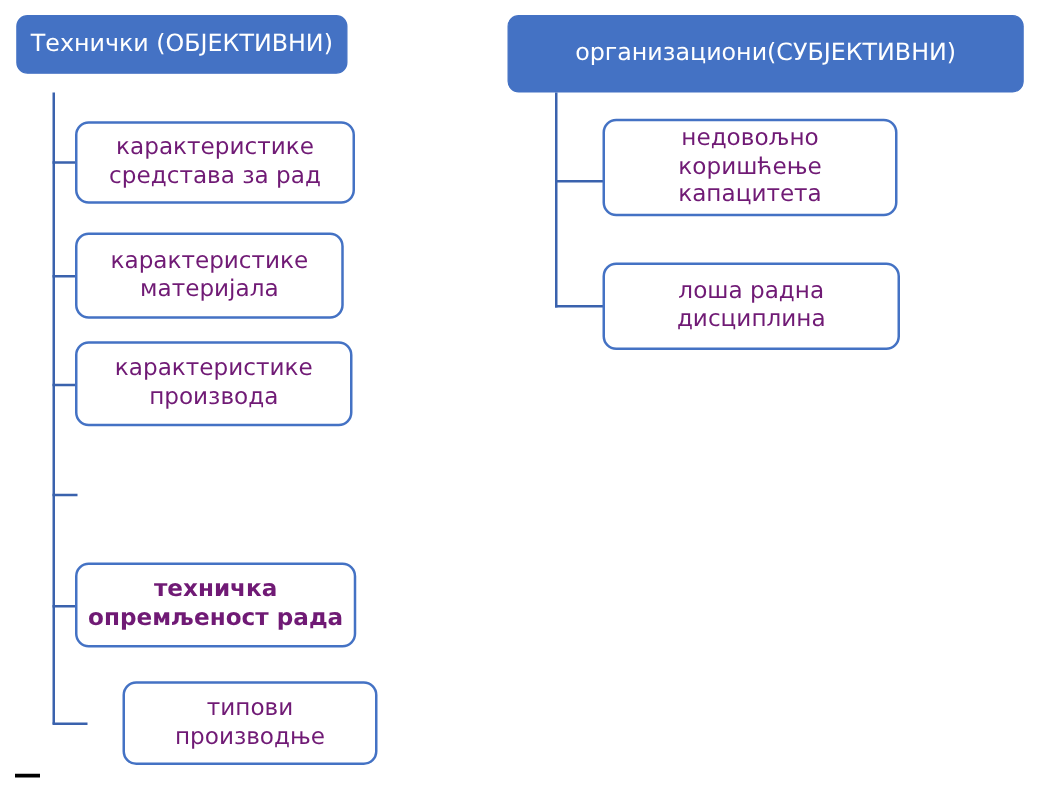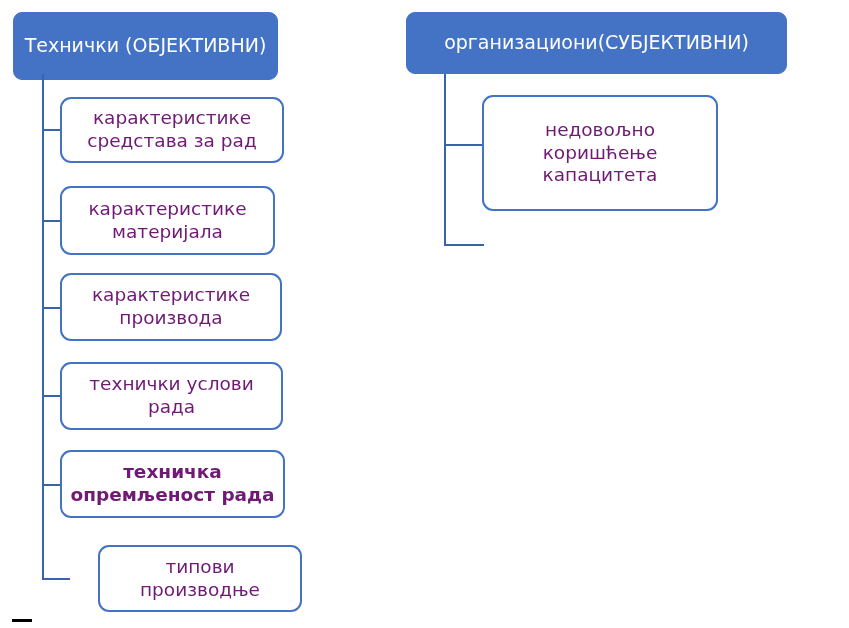--- a/index.html
+++ b/index.html
@@ -59,21 +59,21 @@
   .node-label {
     display: block;
     white-space: pre-line;
   }
 </style>
 </head>
 <body>
 
 <div id="diagram">
 
-  <div class="node header-node" style="left:13px; top:12px; width:265px; height:68px;">
+  <div class="node header-node" style="left:13px; top:12px; width:265px; height:47px;">
     <span class="node-label">Технички (ОБЈЕКТИВНИ)</span>
   </div>
 
   <div class="connector connector-v" style="left:42px; top:74px; height:505px;"></div>
 
   <div class="connector connector-h" style="left:42px; top:129px; width:20px;"></div>
   <div class="connector connector-h" style="left:42px; top:220px; width:20px;"></div>
   <div class="connector connector-h" style="left:42px; top:307px; width:20px;"></div>
   <div class="connector connector-h" style="left:42px; top:395px; width:20px;"></div>
   <div class="connector connector-h" style="left:42px; top:484px; width:20px;"></div>
@@ -87,46 +87,46 @@
   <div class="node leaf-node" style="left:60px; top:186px; width:215px; height:69px;">
     <span class="node-label">карактеристике
 материјала</span>
   </div>
 
   <div class="node leaf-node" style="left:60px; top:273px; width:222px; height:68px;">
     <span class="node-label">карактеристике
 производа</span>
   </div>
 
-  <div class="node leaf-node" style="left:60px; top:362px; width:223px; height:68px;">
-    <span class="node-label">технички услови
-рада</span>
-  </div>
 
   <div class="node leaf-node" style="left:60px; top:450px; width:225px; height:68px;font-weight:bold;">
     <span class="node-label">техничка
 опремљеност рада</span>
   </div>
 
   <div class="node leaf-node" style="left:68px; top:545px; width:204px; height:67px;margin-left:30px;">
     <span class="node-label">типови
 производње</span>
   </div>
 
-  <div class="node header-node" style="left:406px; top:12px; width:381px; height:62px;text-align:center;">
+  <div class="node header-node" style="left:406px; top:12px; width:413px; height:62px;text-align:center;">
     <span class="node-label">организациони(СУБЈЕКТИВНИ)</span>
   </div>
 
   <div class="connector connector-v" style="left:444px; top:74px; height:172px;"></div>
 
   <div class="connector connector-h" style="left:444px; top:144px; width:40px;"></div>
   <div class="connector connector-h" style="left:444px; top:244px; width:40px;"></div>
 
-  <div class="node leaf-node" style="left:482px; top:95px; width:236px; height:116px;">
+  <div class="node leaf-node" style="left:482px; top:95px; width:236px; height:78px;">
     <span class="node-label">недовољно
 коришћење
 капацитета</span>
   </div>
 
+  <div class="node leaf-node" style="left:482px; top:210px; width:238px; height:70px;">
+    <span class="node-label">лоша радна
+дисциплина</span>
+  </div>
 
   <div class="stub-mark" style="left:12px; top:619px; width:20px; height:3px;"></div>
 
 </div>
 
 </body></html>

